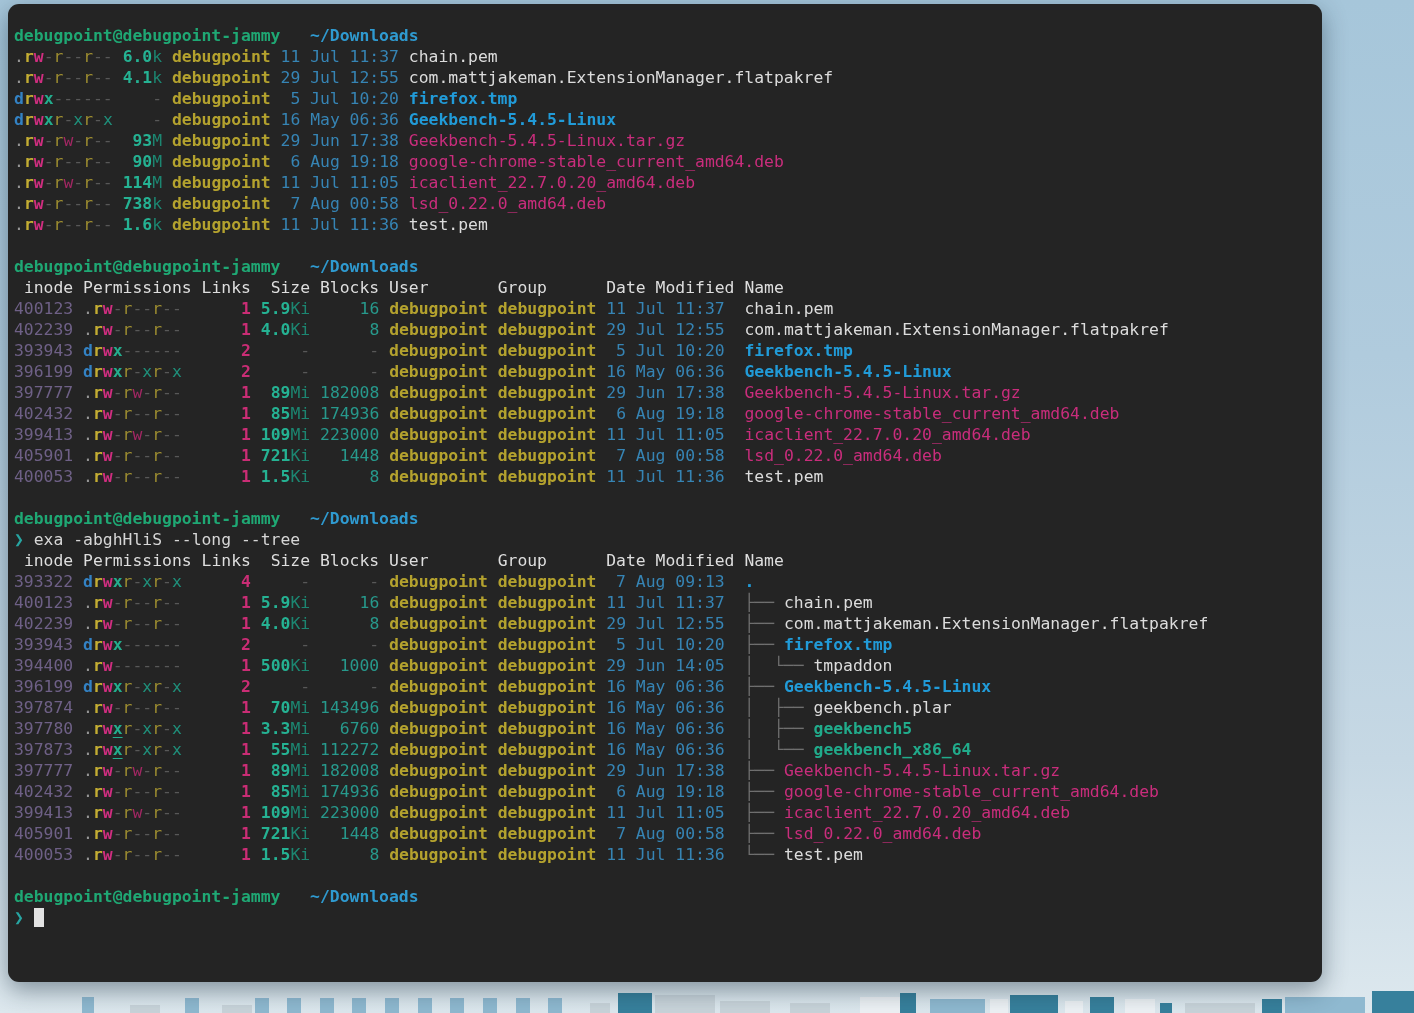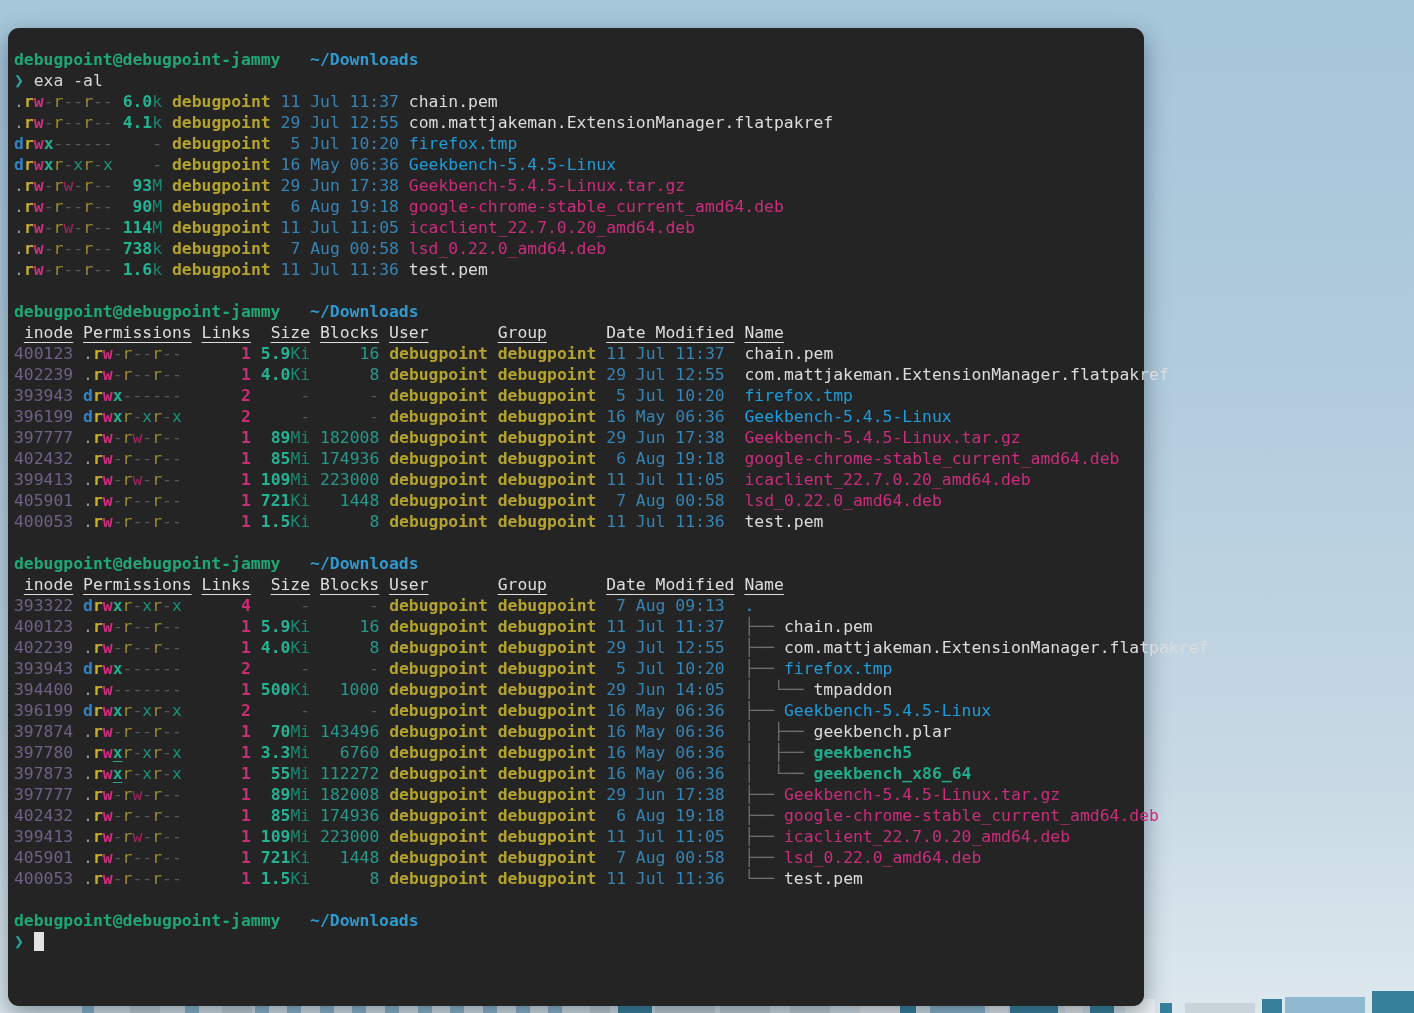--- a/index.html
+++ b/index.html
@@ -4,53 +4,53 @@
 <style>
   html,body{margin:0;padding:0}
   body{
     width:1414px;height:1013px;position:relative;overflow:hidden;
     background:linear-gradient(180deg,#a6c6da 0%,#b0cbdd 35%,#c6d8e4 75%,#dde8ee 100%);
     font-family:"DejaVu Sans Mono","Liberation Mono",monospace;
   }
   #wallpaper-bars{position:absolute;left:0;right:0;bottom:0;height:23px;}
   .bar{position:absolute;bottom:0;}
   #terminal{
-    position:absolute;left:8px;top:28px;width:1136px;height:978px;
+    position:absolute;left:8px;top:4px;width:1314px;height:978px;
     background:var(--terminal_bg,#242424);
     border-radius:11px;
     box-shadow:0 8px 24px rgba(20,40,55,.45);
     box-sizing:border-box;
     padding:21px 0 0 6px;
     font-size:16.4px;line-height:21px;
   }
   .ln{white-space:pre;height:21px;}
   .s-g{color:var(--prompt_green);font-weight:700}
   .s-b{color:var(--path_blue);font-weight:700}
   .s-a{color:var(--arrow_teal)}
   .s-c{color:var(--text)}
   .s-f{color:var(--file)}
-  .s-h{color:var(--header);text-decoration:underline;text-underline-offset:4px}
+  .s-h{color:var(--header);text-underline-offset:4px}
   .s-i{color:var(--inode_purple)}
   .s-L{color:var(--links_pink);font-weight:700}
   .s-n{color:var(--size_green);font-weight:700}
   .s-u{color:var(--unit_teal)}
   .s-k{color:var(--blocks_teal)}
   .s-t{color:var(--date_blue)}
   .s-U{color:var(--user_yellow);font-weight:700}
   .s-o{color:var(--perm_dot)}
   .s-da{color:var(--perm_dash)}
   .s-r{color:var(--perm_r);font-weight:700}
   .s-r2{color:var(--perm_r_dim)}
   .s-w{color:var(--perm_w);font-weight:700}
   .s-w2{color:var(--perm_w_dim)}
   .s-x{color:var(--perm_x);font-weight:700}
   .s-x2{color:var(--perm_x_dim)}
   .s-xu{color:var(--perm_x);font-weight:700;text-decoration:underline;text-underline-offset:3px}
   .s-d{color:var(--perm_d);font-weight:700}
-  .s-dir{color:var(--name_dir);font-weight:400}
+  .s-dir{color:var(--name_dir);font-weight:700}
   .s-arc{color:var(--name_archive);font-weight:400}
   .s-exe{color:var(--name_exec);font-weight:700}
   .s-tr{color:var(--tree_gray)}
   .s-cur{background:var(--cursor);color:#242424}
 </style>
 </head>
 <body>
 
 <div id="wallpaper-bars">
     <div class="bar" style="left: 82px; width: 12px; height: 16px; background: rgb(143, 185, 208);"></div>
@@ -83,21 +83,20 @@
     <div class="bar" style="left: 1160px; width: 12px; height: 10px; background: rgb(55, 128, 156);"></div>
     <div class="bar" style="left: 1185px; width: 70px; height: 10px; background: rgb(201, 212, 218);"></div>
     <div class="bar" style="left: 1262px; width: 20px; height: 14px; background: rgb(55, 128, 156);"></div>
     <div class="bar" style="left: 1285px; width: 80px; height: 16px; background: rgb(143, 185, 208);"></div>
     <div class="bar" style="left: 1372px; width: 42px; height: 22px; background: rgb(55, 128, 156);"></div>
   </div>
 
 <div id="terminal">
   <div id="term-body">
       <div class="ln"><span class="s-g">debugpoint@debugpoint-jammy</span><span class="s-c">   </span><span class="s-b">~/Downloads</span></div>
-      <div class="ln"><span class="s-a">❯</span><span class="s-c"> exa -al</span></div>
       <div class="ln"><span class="s-o">.</span><span class="s-r">r</span><span class="s-w">w</span><span class="s-da">-</span><span class="s-r2">r</span><span class="s-da">--</span><span class="s-r2">r</span><span class="s-da">--</span><span class="s-c"> </span><span class="s-n">6.0</span><span class="s-u">k</span><span class="s-c"> </span><span class="s-U">debugpoint</span><span class="s-c"> </span><span class="s-t">11 Jul 11:37</span><span class="s-c"> </span><span class="s-f">chain.pem</span></div>
       <div class="ln"><span class="s-o">.</span><span class="s-r">r</span><span class="s-w">w</span><span class="s-da">-</span><span class="s-r2">r</span><span class="s-da">--</span><span class="s-r2">r</span><span class="s-da">--</span><span class="s-c"> </span><span class="s-n">4.1</span><span class="s-u">k</span><span class="s-c"> </span><span class="s-U">debugpoint</span><span class="s-c"> </span><span class="s-t">29 Jul 12:55</span><span class="s-c"> </span><span class="s-f">com.mattjakeman.ExtensionManager.flatpakref</span></div>
       <div class="ln"><span class="s-d">d</span><span class="s-r">r</span><span class="s-w">w</span><span class="s-x">x</span><span class="s-da">------</span><span class="s-c"> </span><span class="s-da">   -</span><span class="s-c"> </span><span class="s-U">debugpoint</span><span class="s-c"> </span><span class="s-t"> 5 Jul 10:20</span><span class="s-c"> </span><span class="s-dir">firefox.tmp</span></div>
       <div class="ln"><span class="s-d">d</span><span class="s-r">r</span><span class="s-w">w</span><span class="s-x">x</span><span class="s-r2">r</span><span class="s-da">-</span><span class="s-x2">x</span><span class="s-r2">r</span><span class="s-da">-</span><span class="s-x2">x</span><span class="s-c"> </span><span class="s-da">   -</span><span class="s-c"> </span><span class="s-U">debugpoint</span><span class="s-c"> </span><span class="s-t">16 May 06:36</span><span class="s-c"> </span><span class="s-dir">Geekbench-5.4.5-Linux</span></div>
       <div class="ln"><span class="s-o">.</span><span class="s-r">r</span><span class="s-w">w</span><span class="s-da">-</span><span class="s-r2">r</span><span class="s-w2">w</span><span class="s-da">-</span><span class="s-r2">r</span><span class="s-da">--</span><span class="s-c"> </span><span class="s-n"> 93</span><span class="s-u">M</span><span class="s-c"> </span><span class="s-U">debugpoint</span><span class="s-c"> </span><span class="s-t">29 Jun 17:38</span><span class="s-c"> </span><span class="s-arc">Geekbench-5.4.5-Linux.tar.gz</span></div>
       <div class="ln"><span class="s-o">.</span><span class="s-r">r</span><span class="s-w">w</span><span class="s-da">-</span><span class="s-r2">r</span><span class="s-da">--</span><span class="s-r2">r</span><span class="s-da">--</span><span class="s-c"> </span><span class="s-n"> 90</span><span class="s-u">M</span><span class="s-c"> </span><span class="s-U">debugpoint</span><span class="s-c"> </span><span class="s-t"> 6 Aug 19:18</span><span class="s-c"> </span><span class="s-arc">google-chrome-stable_current_amd64.deb</span></div>
       <div class="ln"><span class="s-o">.</span><span class="s-r">r</span><span class="s-w">w</span><span class="s-da">-</span><span class="s-r2">r</span><span class="s-w2">w</span><span class="s-da">-</span><span class="s-r2">r</span><span class="s-da">--</span><span class="s-c"> </span><span class="s-n">114</span><span class="s-u">M</span><span class="s-c"> </span><span class="s-U">debugpoint</span><span class="s-c"> </span><span class="s-t">11 Jul 11:05</span><span class="s-c"> </span><span class="s-arc">icaclient_22.7.0.20_amd64.deb</span></div>
       <div class="ln"><span class="s-o">.</span><span class="s-r">r</span><span class="s-w">w</span><span class="s-da">-</span><span class="s-r2">r</span><span class="s-da">--</span><span class="s-r2">r</span><span class="s-da">--</span><span class="s-c"> </span><span class="s-n">738</span><span class="s-u">k</span><span class="s-c"> </span><span class="s-U">debugpoint</span><span class="s-c"> </span><span class="s-t"> 7 Aug 00:58</span><span class="s-c"> </span><span class="s-arc">lsd_0.22.0_amd64.deb</span></div>
       <div class="ln"><span class="s-o">.</span><span class="s-r">r</span><span class="s-w">w</span><span class="s-da">-</span><span class="s-r2">r</span><span class="s-da">--</span><span class="s-r2">r</span><span class="s-da">--</span><span class="s-c"> </span><span class="s-n">1.6</span><span class="s-u">k</span><span class="s-c"> </span><span class="s-U">debugpoint</span><span class="s-c"> </span><span class="s-t">11 Jul 11:36</span><span class="s-c"> </span><span class="s-f">test.pem</span></div>
       <div class="ln"></div>
@@ -107,20 +106,21 @@
       <div class="ln"><span class="s-i">402239</span><span class="s-c"> </span><span class="s-o">.</span><span class="s-r">r</span><span class="s-w">w</span><span class="s-da">-</span><span class="s-r2">r</span><span class="s-da">--</span><span class="s-r2">r</span><span class="s-da">--</span><span class="s-c">  </span><span class="s-L">    1</span><span class="s-c"> </span><span class="s-n">4.0</span><span class="s-u">Ki</span><span class="s-c"> </span><span class="s-k">     8</span><span class="s-c"> </span><span class="s-U">debugpoint</span><span class="s-c"> </span><span class="s-U">debugpoint</span><span class="s-c"> </span><span class="s-t">29 Jul 12:55</span><span class="s-c">  </span><span class="s-f">com.mattjakeman.ExtensionManager.flatpakref</span></div>
       <div class="ln"><span class="s-i">393943</span><span class="s-c"> </span><span class="s-d">d</span><span class="s-r">r</span><span class="s-w">w</span><span class="s-x">x</span><span class="s-da">------</span><span class="s-c">  </span><span class="s-L">    2</span><span class="s-c"> </span><span class="s-da">    -</span><span class="s-c"> </span><span class="s-da">     -</span><span class="s-c"> </span><span class="s-U">debugpoint</span><span class="s-c"> </span><span class="s-U">debugpoint</span><span class="s-c"> </span><span class="s-t"> 5 Jul 10:20</span><span class="s-c">  </span><span class="s-dir">firefox.tmp</span></div>
       <div class="ln"><span class="s-i">396199</span><span class="s-c"> </span><span class="s-d">d</span><span class="s-r">r</span><span class="s-w">w</span><span class="s-x">x</span><span class="s-r2">r</span><span class="s-da">-</span><span class="s-x2">x</span><span class="s-r2">r</span><span class="s-da">-</span><span class="s-x2">x</span><span class="s-c">  </span><span class="s-L">    2</span><span class="s-c"> </span><span class="s-da">    -</span><span class="s-c"> </span><span class="s-da">     -</span><span class="s-c"> </span><span class="s-U">debugpoint</span><span class="s-c"> </span><span class="s-U">debugpoint</span><span class="s-c"> </span><span class="s-t">16 May 06:36</span><span class="s-c">  </span><span class="s-dir">Geekbench-5.4.5-Linux</span></div>
       <div class="ln"><span class="s-i">397777</span><span class="s-c"> </span><span class="s-o">.</span><span class="s-r">r</span><span class="s-w">w</span><span class="s-da">-</span><span class="s-r2">r</span><span class="s-w2">w</span><span class="s-da">-</span><span class="s-r2">r</span><span class="s-da">--</span><span class="s-c">  </span><span class="s-L">    1</span><span class="s-c"> </span><span class="s-n"> 89</span><span class="s-u">Mi</span><span class="s-c"> </span><span class="s-k">182008</span><span class="s-c"> </span><span class="s-U">debugpoint</span><span class="s-c"> </span><span class="s-U">debugpoint</span><span class="s-c"> </span><span class="s-t">29 Jun 17:38</span><span class="s-c">  </span><span class="s-arc">Geekbench-5.4.5-Linux.tar.gz</span></div>
       <div class="ln"><span class="s-i">402432</span><span class="s-c"> </span><span class="s-o">.</span><span class="s-r">r</span><span class="s-w">w</span><span class="s-da">-</span><span class="s-r2">r</span><span class="s-da">--</span><span class="s-r2">r</span><span class="s-da">--</span><span class="s-c">  </span><span class="s-L">    1</span><span class="s-c"> </span><span class="s-n"> 85</span><span class="s-u">Mi</span><span class="s-c"> </span><span class="s-k">174936</span><span class="s-c"> </span><span class="s-U">debugpoint</span><span class="s-c"> </span><span class="s-U">debugpoint</span><span class="s-c"> </span><span class="s-t"> 6 Aug 19:18</span><span class="s-c">  </span><span class="s-arc">google-chrome-stable_current_amd64.deb</span></div>
       <div class="ln"><span class="s-i">399413</span><span class="s-c"> </span><span class="s-o">.</span><span class="s-r">r</span><span class="s-w">w</span><span class="s-da">-</span><span class="s-r2">r</span><span class="s-w2">w</span><span class="s-da">-</span><span class="s-r2">r</span><span class="s-da">--</span><span class="s-c">  </span><span class="s-L">    1</span><span class="s-c"> </span><span class="s-n">109</span><span class="s-u">Mi</span><span class="s-c"> </span><span class="s-k">223000</span><span class="s-c"> </span><span class="s-U">debugpoint</span><span class="s-c"> </span><span class="s-U">debugpoint</span><span class="s-c"> </span><span class="s-t">11 Jul 11:05</span><span class="s-c">  </span><span class="s-arc">icaclient_22.7.0.20_amd64.deb</span></div>
       <div class="ln"><span class="s-i">405901</span><span class="s-c"> </span><span class="s-o">.</span><span class="s-r">r</span><span class="s-w">w</span><span class="s-da">-</span><span class="s-r2">r</span><span class="s-da">--</span><span class="s-r2">r</span><span class="s-da">--</span><span class="s-c">  </span><span class="s-L">    1</span><span class="s-c"> </span><span class="s-n">721</span><span class="s-u">Ki</span><span class="s-c"> </span><span class="s-k">  1448</span><span class="s-c"> </span><span class="s-U">debugpoint</span><span class="s-c"> </span><span class="s-U">debugpoint</span><span class="s-c"> </span><span class="s-t"> 7 Aug 00:58</span><span class="s-c">  </span><span class="s-arc">lsd_0.22.0_amd64.deb</span></div>
       <div class="ln"><span class="s-i">400053</span><span class="s-c"> </span><span class="s-o">.</span><span class="s-r">r</span><span class="s-w">w</span><span class="s-da">-</span><span class="s-r2">r</span><span class="s-da">--</span><span class="s-r2">r</span><span class="s-da">--</span><span class="s-c">  </span><span class="s-L">    1</span><span class="s-c"> </span><span class="s-n">1.5</span><span class="s-u">Ki</span><span class="s-c"> </span><span class="s-k">     8</span><span class="s-c"> </span><span class="s-U">debugpoint</span><span class="s-c"> </span><span class="s-U">debugpoint</span><span class="s-c"> </span><span class="s-t">11 Jul 11:36</span><span class="s-c">  </span><span class="s-f">test.pem</span></div>
       <div class="ln"></div>
       <div class="ln"><span class="s-g">debugpoint@debugpoint-jammy</span><span class="s-c">   </span><span class="s-b">~/Downloads</span></div>
+      <div class="ln"><span class="s-a">❯</span><span class="s-c"> exa -abghHliS --long --tree</span></div>
       <div class="ln"><span class="s-c"> </span><span class="s-h">inode</span><span class="s-c"> </span><span class="s-h">Permissions</span><span class="s-c"> </span><span class="s-h">Links</span><span class="s-c">  </span><span class="s-h">Size</span><span class="s-c"> </span><span class="s-h">Blocks</span><span class="s-c"> </span><span class="s-h">User</span><span class="s-c">       </span><span class="s-h">Group</span><span class="s-c">      </span><span class="s-h">Date Modified</span><span class="s-c"> </span><span class="s-h">Name</span></div>
       <div class="ln"><span class="s-i">393322</span><span class="s-c"> </span><span class="s-d">d</span><span class="s-r">r</span><span class="s-w">w</span><span class="s-x">x</span><span class="s-r2">r</span><span class="s-da">-</span><span class="s-x2">x</span><span class="s-r2">r</span><span class="s-da">-</span><span class="s-x2">x</span><span class="s-c">  </span><span class="s-L">    4</span><span class="s-c"> </span><span class="s-da">    -</span><span class="s-c"> </span><span class="s-da">     -</span><span class="s-c"> </span><span class="s-U">debugpoint</span><span class="s-c"> </span><span class="s-U">debugpoint</span><span class="s-c"> </span><span class="s-t"> 7 Aug 09:13</span><span class="s-c">  </span><span class="s-dir">.</span></div>
       <div class="ln"><span class="s-i">400123</span><span class="s-c"> </span><span class="s-o">.</span><span class="s-r">r</span><span class="s-w">w</span><span class="s-da">-</span><span class="s-r2">r</span><span class="s-da">--</span><span class="s-r2">r</span><span class="s-da">--</span><span class="s-c">  </span><span class="s-L">    1</span><span class="s-c"> </span><span class="s-n">5.9</span><span class="s-u">Ki</span><span class="s-c"> </span><span class="s-k">    16</span><span class="s-c"> </span><span class="s-U">debugpoint</span><span class="s-c"> </span><span class="s-U">debugpoint</span><span class="s-c"> </span><span class="s-t">11 Jul 11:37</span><span class="s-c">  </span><span class="s-tr">├── </span><span class="s-f">chain.pem</span></div>
       <div class="ln"><span class="s-i">402239</span><span class="s-c"> </span><span class="s-o">.</span><span class="s-r">r</span><span class="s-w">w</span><span class="s-da">-</span><span class="s-r2">r</span><span class="s-da">--</span><span class="s-r2">r</span><span class="s-da">--</span><span class="s-c">  </span><span class="s-L">    1</span><span class="s-c"> </span><span class="s-n">4.0</span><span class="s-u">Ki</span><span class="s-c"> </span><span class="s-k">     8</span><span class="s-c"> </span><span class="s-U">debugpoint</span><span class="s-c"> </span><span class="s-U">debugpoint</span><span class="s-c"> </span><span class="s-t">29 Jul 12:55</span><span class="s-c">  </span><span class="s-tr">├── </span><span class="s-f">com.mattjakeman.ExtensionManager.flatpakref</span></div>
       <div class="ln"><span class="s-i">393943</span><span class="s-c"> </span><span class="s-d">d</span><span class="s-r">r</span><span class="s-w">w</span><span class="s-x">x</span><span class="s-da">------</span><span class="s-c">  </span><span class="s-L">    2</span><span class="s-c"> </span><span class="s-da">    -</span><span class="s-c"> </span><span class="s-da">     -</span><span class="s-c"> </span><span class="s-U">debugpoint</span><span class="s-c"> </span><span class="s-U">debugpoint</span><span class="s-c"> </span><span class="s-t"> 5 Jul 10:20</span><span class="s-c">  </span><span class="s-tr">├── </span><span class="s-dir">firefox.tmp</span></div>
       <div class="ln"><span class="s-i">394400</span><span class="s-c"> </span><span class="s-o">.</span><span class="s-r">r</span><span class="s-w">w</span><span class="s-da">-------</span><span class="s-c">  </span><span class="s-L">    1</span><span class="s-c"> </span><span class="s-n">500</span><span class="s-u">Ki</span><span class="s-c"> </span><span class="s-k">  1000</span><span class="s-c"> </span><span class="s-U">debugpoint</span><span class="s-c"> </span><span class="s-U">debugpoint</span><span class="s-c"> </span><span class="s-t">29 Jun 14:05</span><span class="s-c">  </span><span class="s-tr">│  └── </span><span class="s-f">tmpaddon</span></div>
       <div class="ln"><span class="s-i">396199</span><span class="s-c"> </span><span class="s-d">d</span><span class="s-r">r</span><span class="s-w">w</span><span class="s-x">x</span><span class="s-r2">r</span><span class="s-da">-</span><span class="s-x2">x</span><span class="s-r2">r</span><span class="s-da">-</span><span class="s-x2">x</span><span class="s-c">  </span><span class="s-L">    2</span><span class="s-c"> </span><span class="s-da">    -</span><span class="s-c"> </span><span class="s-da">     -</span><span class="s-c"> </span><span class="s-U">debugpoint</span><span class="s-c"> </span><span class="s-U">debugpoint</span><span class="s-c"> </span><span class="s-t">16 May 06:36</span><span class="s-c">  </span><span class="s-tr">├── </span><span class="s-dir">Geekbench-5.4.5-Linux</span></div>
       <div class="ln"><span class="s-i">397874</span><span class="s-c"> </span><span class="s-o">.</span><span class="s-r">r</span><span class="s-w">w</span><span class="s-da">-</span><span class="s-r2">r</span><span class="s-da">--</span><span class="s-r2">r</span><span class="s-da">--</span><span class="s-c">  </span><span class="s-L">    1</span><span class="s-c"> </span><span class="s-n"> 70</span><span class="s-u">Mi</span><span class="s-c"> </span><span class="s-k">143496</span><span class="s-c"> </span><span class="s-U">debugpoint</span><span class="s-c"> </span><span class="s-U">debugpoint</span><span class="s-c"> </span><span class="s-t">16 May 06:36</span><span class="s-c">  </span><span class="s-tr">│  ├── </span><span class="s-f">geekbench.plar</span></div>
       <div class="ln"><span class="s-i">397780</span><span class="s-c"> </span><span class="s-o">.</span><span class="s-r">r</span><span class="s-w">w</span><span class="s-xu">x</span><span class="s-r2">r</span><span class="s-da">-</span><span class="s-x2">x</span><span class="s-r2">r</span><span class="s-da">-</span><span class="s-x2">x</span><span class="s-c">  </span><span class="s-L">    1</span><span class="s-c"> </span><span class="s-n">3.3</span><span class="s-u">Mi</span><span class="s-c"> </span><span class="s-k">  6760</span><span class="s-c"> </span><span class="s-U">debugpoint</span><span class="s-c"> </span><span class="s-U">debugpoint</span><span class="s-c"> </span><span class="s-t">16 May 06:36</span><span class="s-c">  </span><span class="s-tr">│  ├── </span><span class="s-exe">geekbench5</span></div>
       <div class="ln"><span class="s-i">397873</span><span class="s-c"> </span><span class="s-o">.</span><span class="s-r">r</span><span class="s-w">w</span><span class="s-xu">x</span><span class="s-r2">r</span><span class="s-da">-</span><span class="s-x2">x</span><span class="s-r2">r</span><span class="s-da">-</span><span class="s-x2">x</span><span class="s-c">  </span><span class="s-L">    1</span><span class="s-c"> </span><span class="s-n"> 55</span><span class="s-u">Mi</span><span class="s-c"> </span><span class="s-k">112272</span><span class="s-c"> </span><span class="s-U">debugpoint</span><span class="s-c"> </span><span class="s-U">debugpoint</span><span class="s-c"> </span><span class="s-t">16 May 06:36</span><span class="s-c">  </span><span class="s-tr">│  └── </span><span class="s-exe">geekbench_x86_64</span></div>

